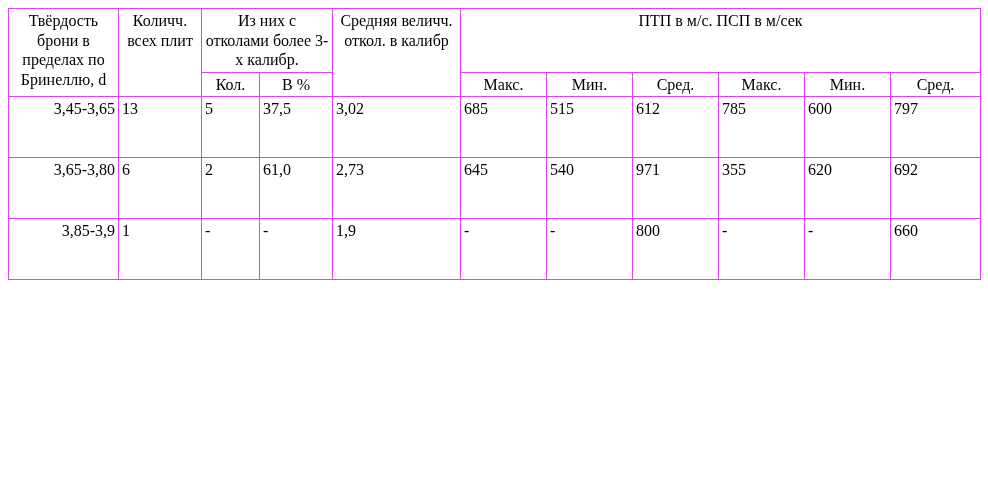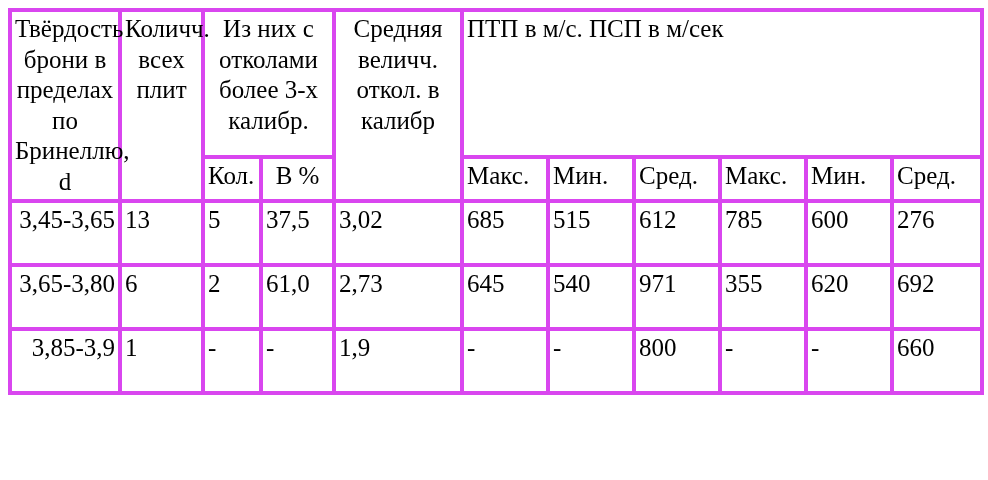--- a/index.html
+++ b/index.html
@@ -21,23 +21,23 @@
     box-sizing: border-box;
     padding: 8px 6px 6px 8px;
   }
   table.data-table {
     border-collapse: collapse;
     width: 972px;
     table-layout: fixed;
   }
   table.data-table td,
   table.data-table th {
-    border: 4px solid #d946ef;
+    border: 1px solid #d946ef;
     font-weight: normal;
-    font-size: 25px;
+    font-size: 16px;
     line-height: 1.22;
     padding: 2px 3px;
     vertical-align: top;
   }
   th.hdr-center,
   td.cell-center {
     text-align: center;
   }
   .hdr-top {
     vertical-align: top;
@@ -49,26 +49,26 @@
     text-align: left;
     font-size: 21px;
     height: 56px;
     vertical-align: top;
     padding-top: 4px;
   }
   td.first-col {
     text-align: right;
   }
   .span-title {
-    text-align: left;
+    text-align: center;
     vertical-align: top;
     padding-top: 4px;
   }
   .narrow-head {
-    text-align: left;
+    text-align: center;
     padding-left: 6px;
   }
   .sub-head {
     text-align: center;
     vertical-align: top;
   }
   
   col.c0 { width: 110px; }
   col.c1 { width: 83px; }
   col.c2 { width: 58px; }
@@ -123,21 +123,21 @@
         <td class="body-cell first-col">3,45-3,65</td>
         <td class="body-cell">13</td>
         <td class="body-cell">5</td>
         <td class="body-cell">37,5</td>
         <td class="body-cell">3,02</td>
         <td class="body-cell">685</td>
         <td class="body-cell">515</td>
         <td class="body-cell">612</td>
         <td class="body-cell">785</td>
         <td class="body-cell">600</td>
-        <td class="body-cell">276</td>
+        <td class="body-cell">797</td>
       </tr>
       <tr>
         <td class="body-cell first-col">3,65-3,80</td>
         <td class="body-cell">6</td>
         <td class="body-cell">2</td>
         <td class="body-cell">61,0</td>
         <td class="body-cell">2,73</td>
         <td class="body-cell">645</td>
         <td class="body-cell">540</td>
         <td class="body-cell">971</td>

